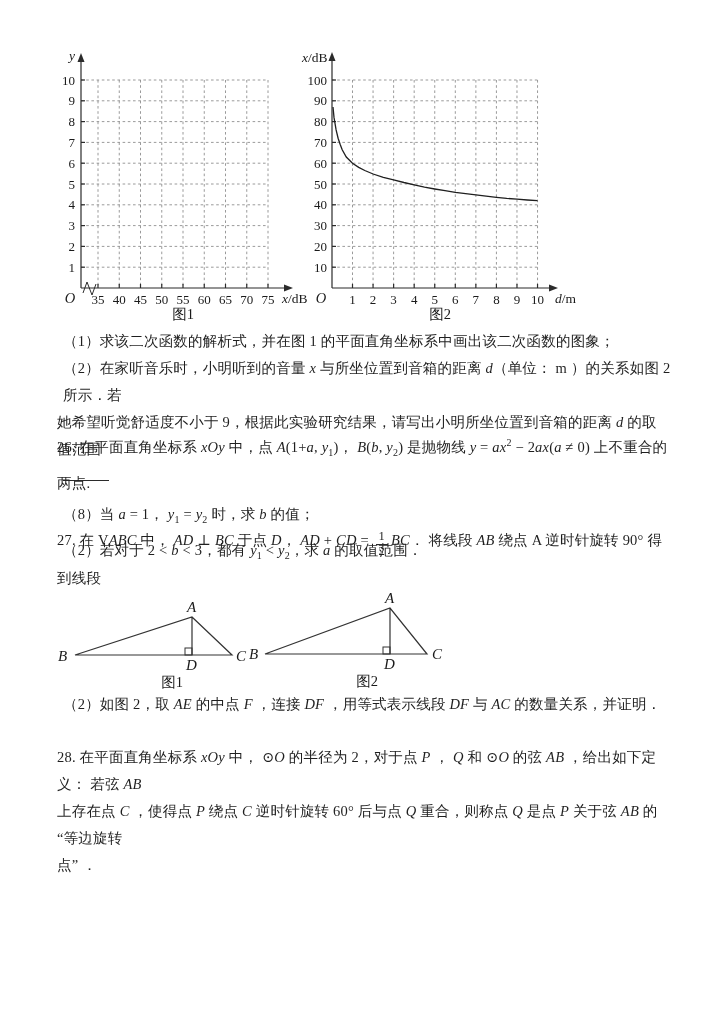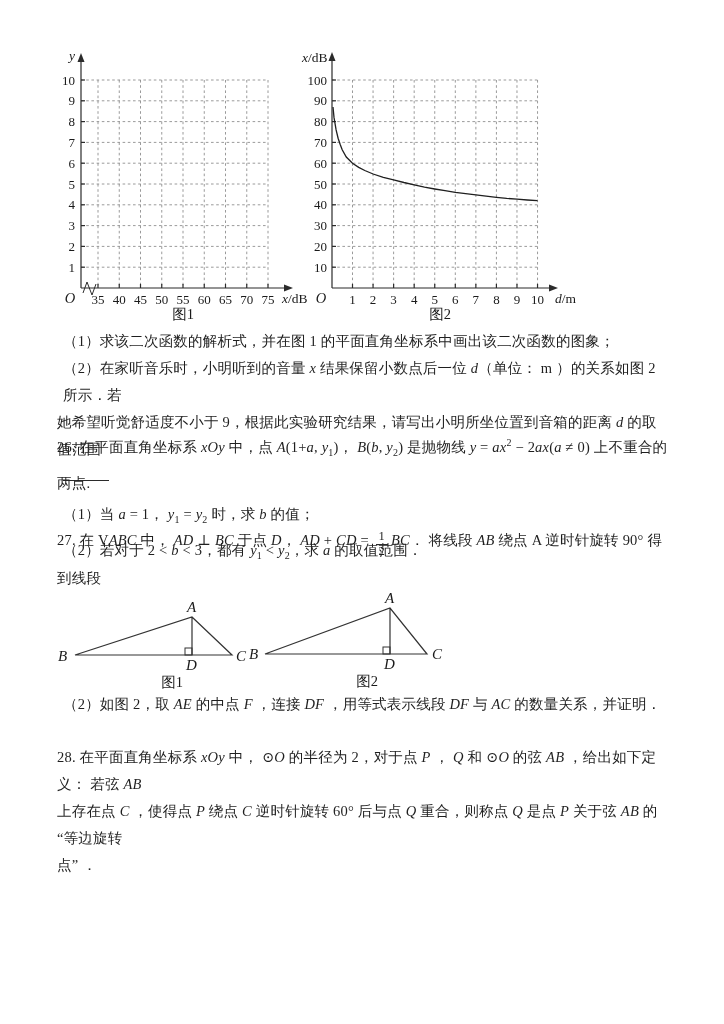--- a/index.html
+++ b/index.html
@@ -182,28 +182,28 @@
       <text x="27" y="39.5" text-anchor="end" class="tick">100</text>
       <text x="21" y="258" text-anchor="middle" class="olab">O</text>
       <text x="255" y="258" text-anchor="start" class="alab"><tspan class="it">d</tspan><tspan>/m</tspan></text>
       <text x="2" y="17" text-anchor="start" class="alab"><tspan class="it">x</tspan><tspan>/dB</tspan></text>
       <text x="140" y="274" text-anchor="middle" class="cap">图2</text>
       <path d="M33.0,62.0 L34.0,72.4 L36.1,84.9 L38.1,93.2 L40.2,99.5 L42.2,104.7 L46.3,112.0 L52.5,118.2 L58.7,122.4 L64.8,125.5 L73.1,129.0 L83.3,132.3 L93.6,134.8 L103.9,137.5 L114.2,139.8 L124.5,142.1 L134.7,144.0 L145.0,145.7 L155.3,147.3 L165.6,148.6 L175.9,149.8 L186.1,151.1 L196.4,152.3 L206.7,153.4 L217.0,154.2 L227.3,155.0 L237.5,155.6" fill="none" stroke="#1f1f1f" stroke-width="1.3"></path>
     </svg>
 
   <div class="tblock" style="top:328px">
     <p class="ln ind"><span class="sg-cn">（1）求该二次函数的解析式，并在图 1 的平面直角坐标系中画出该二次函数的图象；</span></p>
-    <p class="ln ind"><span class="sg-cn">（2）在家听音乐时，小明听到的音量 </span><span class="sg-it">x</span><span class="sg-cn"> 结果保留小数点后一位 </span><span class="sg-it">d</span><span class="sg-cn">（单位：</span><span class="sg-rm"> m </span><span class="sg-cn">）的关系如图 2 所示．若</span></p>
+    <p class="ln ind"><span class="sg-cn">（2）在家听音乐时，小明听到的音量 </span><span class="sg-it">x</span><span class="sg-cn"> 与所坐位置到音箱的距离 </span><span class="sg-it">d</span><span class="sg-cn">（单位：</span><span class="sg-rm"> m </span><span class="sg-cn">）的关系如图 2 所示．若</span></p>
     <p class="ln"><span class="sg-cn">她希望听觉舒适度不小于 9，根据此实验研究结果，请写出小明所坐位置到音箱的距离 </span><span class="sg-it">d</span><span class="sg-cn"> 的取值范围</span></p>
     <p class="ln ind"><span class="sg-blank"></span></p>
   </div>
 
   <div class="tblock" style="top:427px">
     <p class="ln ln26"><span class="sg-cn">26. 在平面直角坐标系 </span><span class="sg-it">xOy</span><span class="sg-cn"> 中，点 </span><span class="sg-it">A</span><span class="sg-rm">(1+</span><span class="sg-it">a</span><span class="sg-rm">, </span><span class="sg-it">y</span><span class="sg-sub">1</span><span class="sg-rm">)</span><span class="sg-cn">， </span><span class="sg-it">B</span><span class="sg-rm">(</span><span class="sg-it">b</span><span class="sg-rm">, </span><span class="sg-it">y</span><span class="sg-sub">2</span><span class="sg-rm">)</span><span class="sg-cn"> 是抛物线 </span><span class="sg-it">y</span><span class="sg-rm"> = </span><span class="sg-it">ax</span><span class="sg-sup">2</span><span class="sg-rm"> − 2</span><span class="sg-it">ax</span><span class="sg-rm">(</span><span class="sg-it">a</span><span class="sg-rm"> ≠ 0)</span><span class="sg-cn"> 上不重合的两点.</span></p>
-    <p class="ln ln26 ind"><span class="sg-cn">（1）当 </span><span class="sg-it">a</span><span class="sg-rm"> = 1</span><span class="sg-cn">， </span><span class="sg-it">y</span><span class="sg-sub">1</span><span class="sg-rm"> = </span><span class="sg-it">y</span><span class="sg-sub">2</span><span class="sg-cn"> 时，求 </span><span class="sg-it">b</span><span class="sg-cn"> 的值；</span></p>
+    <p class="ln ln26 ind"><span class="sg-cn">（8）当 </span><span class="sg-it">a</span><span class="sg-rm"> = 1</span><span class="sg-cn">， </span><span class="sg-it">y</span><span class="sg-sub">1</span><span class="sg-rm"> = </span><span class="sg-it">y</span><span class="sg-sub">2</span><span class="sg-cn"> 时，求 </span><span class="sg-it">b</span><span class="sg-cn"> 的值；</span></p>
     <p class="ln ln26 ind"><span class="sg-cn">（2）若对于 </span><span class="sg-rm">2 &lt; </span><span class="sg-it">b</span><span class="sg-rm"> &lt; 3</span><span class="sg-cn">，都有 </span><span class="sg-it">y</span><span class="sg-sub">1</span><span class="sg-rm"> &lt; </span><span class="sg-it">y</span><span class="sg-sub">2</span><span class="sg-cn">，求 </span><span class="sg-it">a</span><span class="sg-cn"> 的取值范围．</span></p>
   </div>
 
   <div class="tblock" style="top:521px">
     <p class="ln lnfrac"><span class="sg-cn">27. 在 </span><span class="sg-rm">V</span><span class="sg-it">ABC</span><span class="sg-cn"> 中， </span><span class="sg-it">AD</span><span class="sg-rm"> ⊥ </span><span class="sg-it">BC</span><span class="sg-cn"> 于点 </span><span class="sg-it">D</span><span class="sg-cn">， </span><span class="sg-it">AD</span><span class="sg-rm"> + </span><span class="sg-it">CD</span><span class="sg-rm"> = </span><span class="frac"><span class="fnum">1</span><span class="fden">2</span></span><span class="sg-it">BC</span><span class="sg-cn">． 将线段 </span><span class="sg-it">AB</span><span class="sg-cn"> 绕点 </span><span class="sg-rm">A</span><span class="sg-cn"> 逆时针旋转 </span><span class="sg-rm">90°</span><span class="sg-cn"> 得到线段</span></p>
   </div>
 
   <svg class="fig" style="left:40px;top:592px" width="215" height="102" viewBox="0 0 215 102">
     <path d="M35,63 L152,25 L192,63 Z M152,25 L152,63" fill="none" stroke="#333" stroke-width="1.2"></path>
     <rect x="145" y="56" width="7" height="7" fill="none" stroke="#333" stroke-width="1"></rect>

